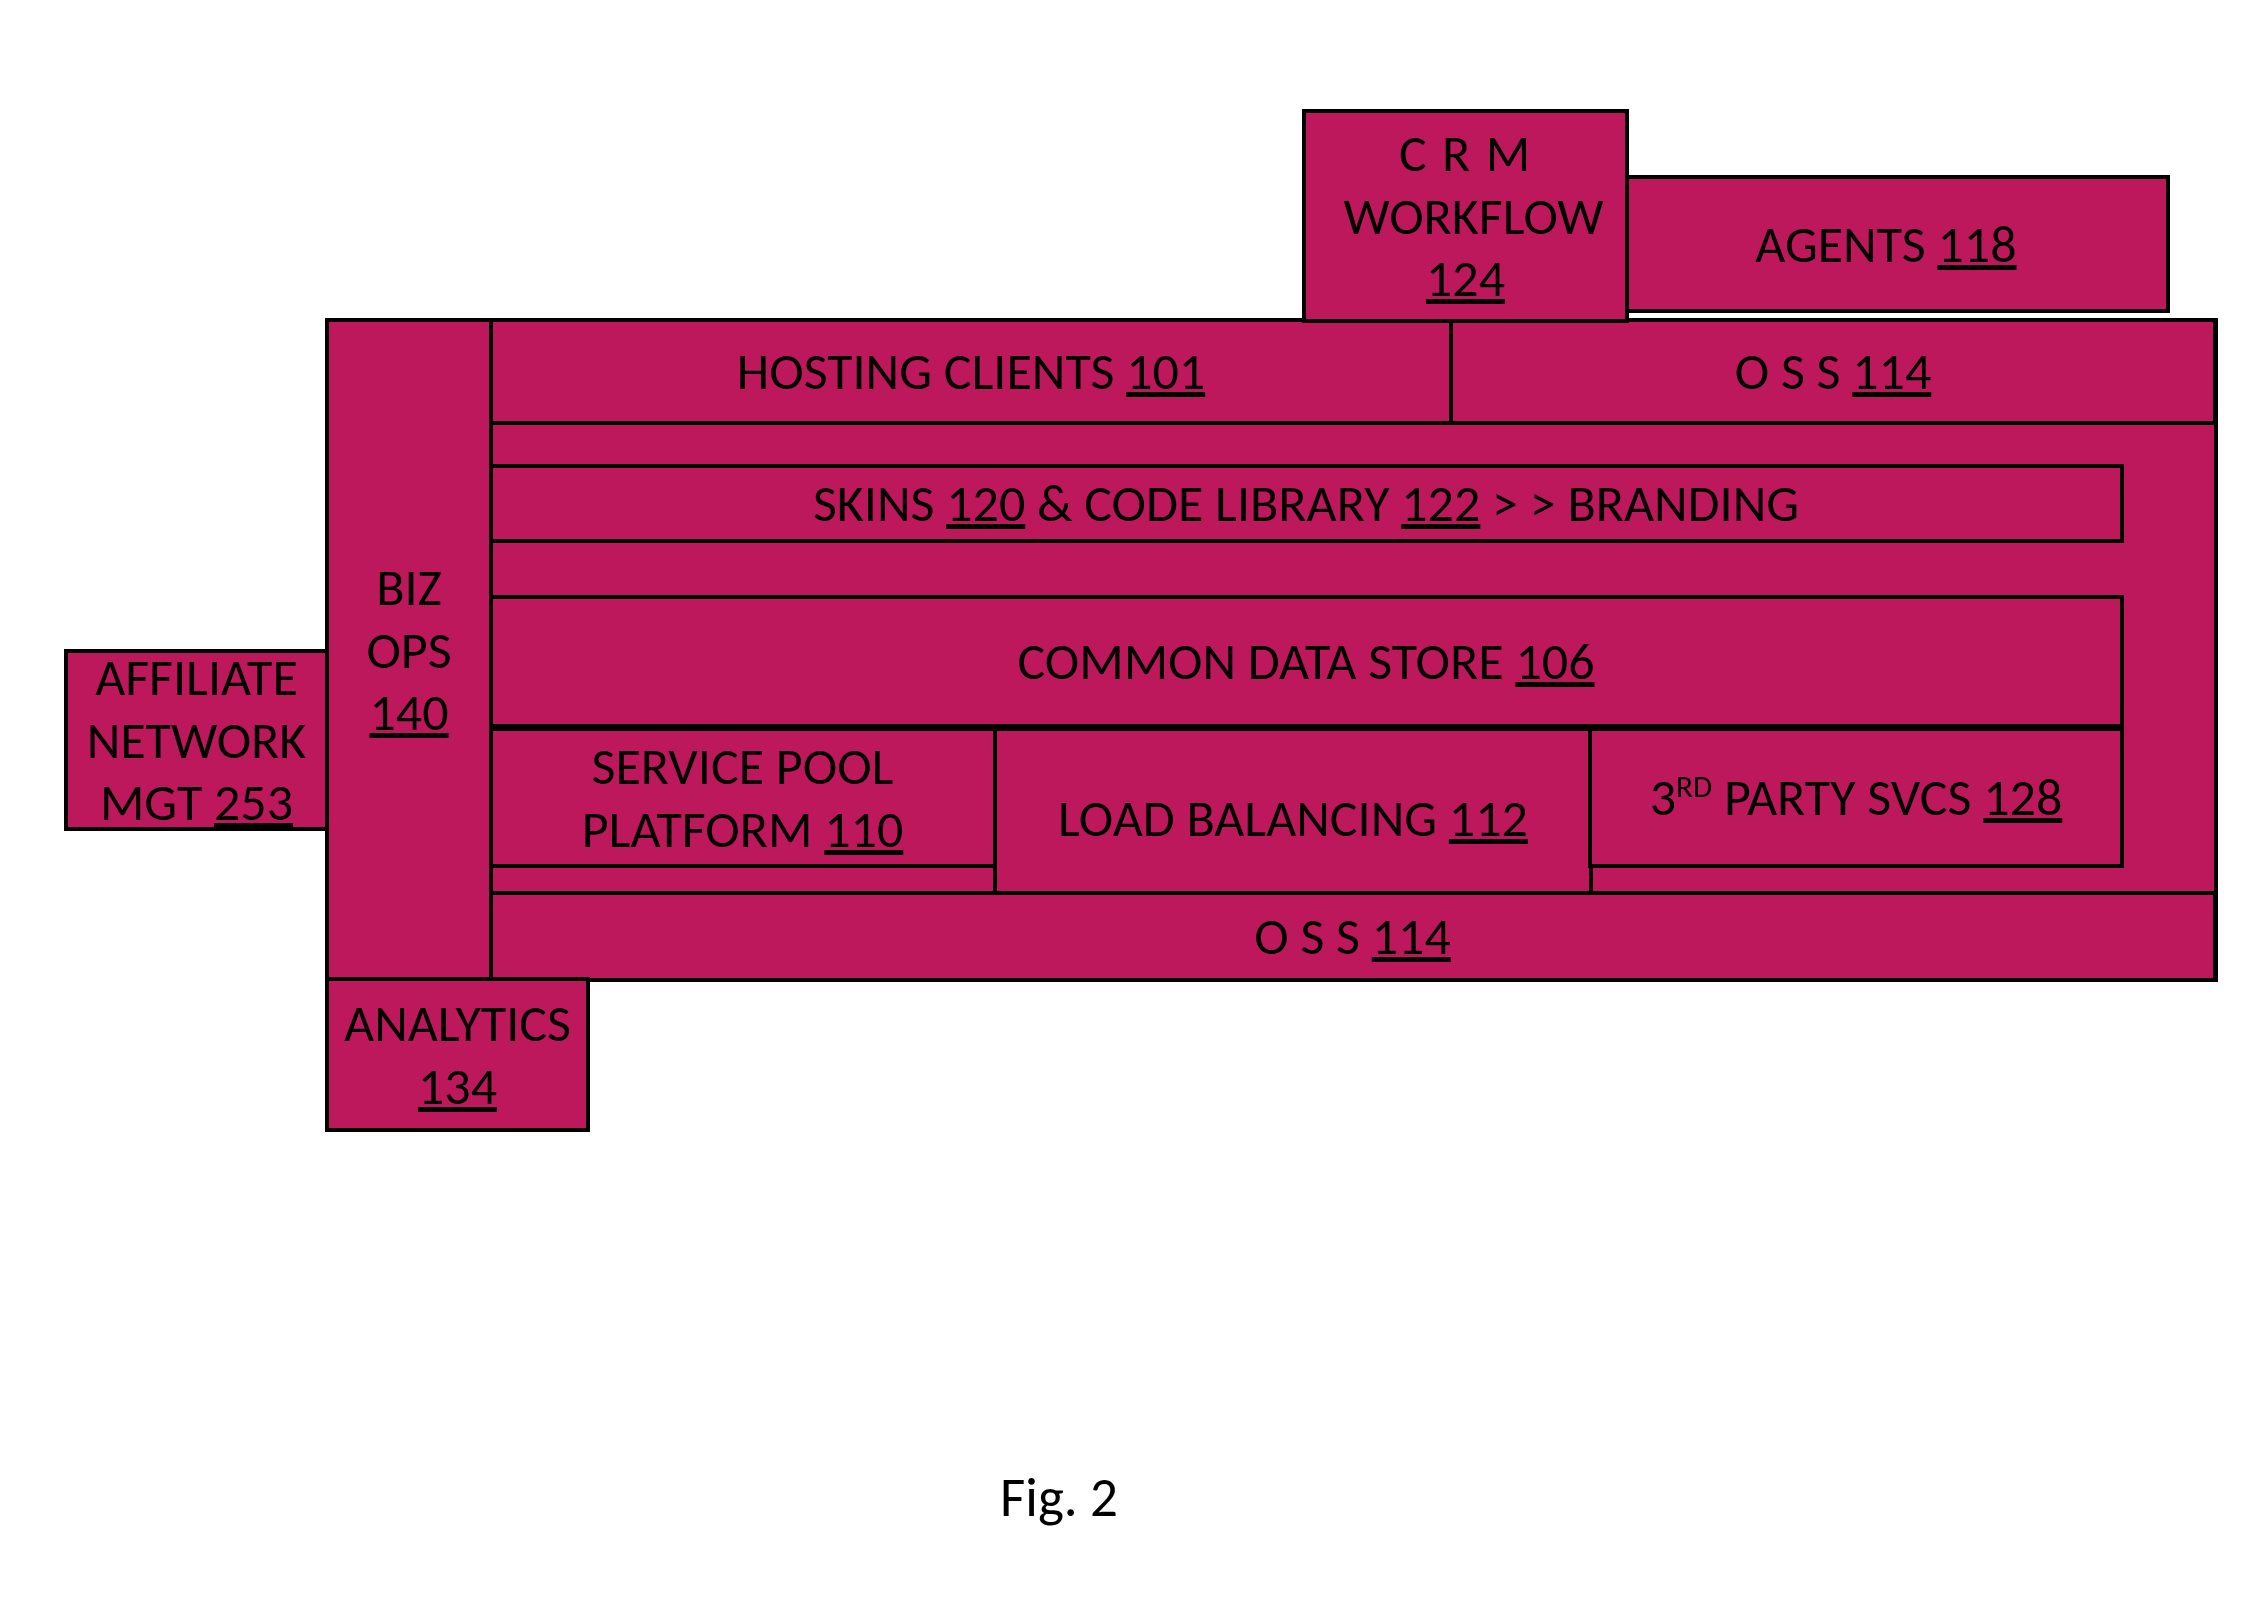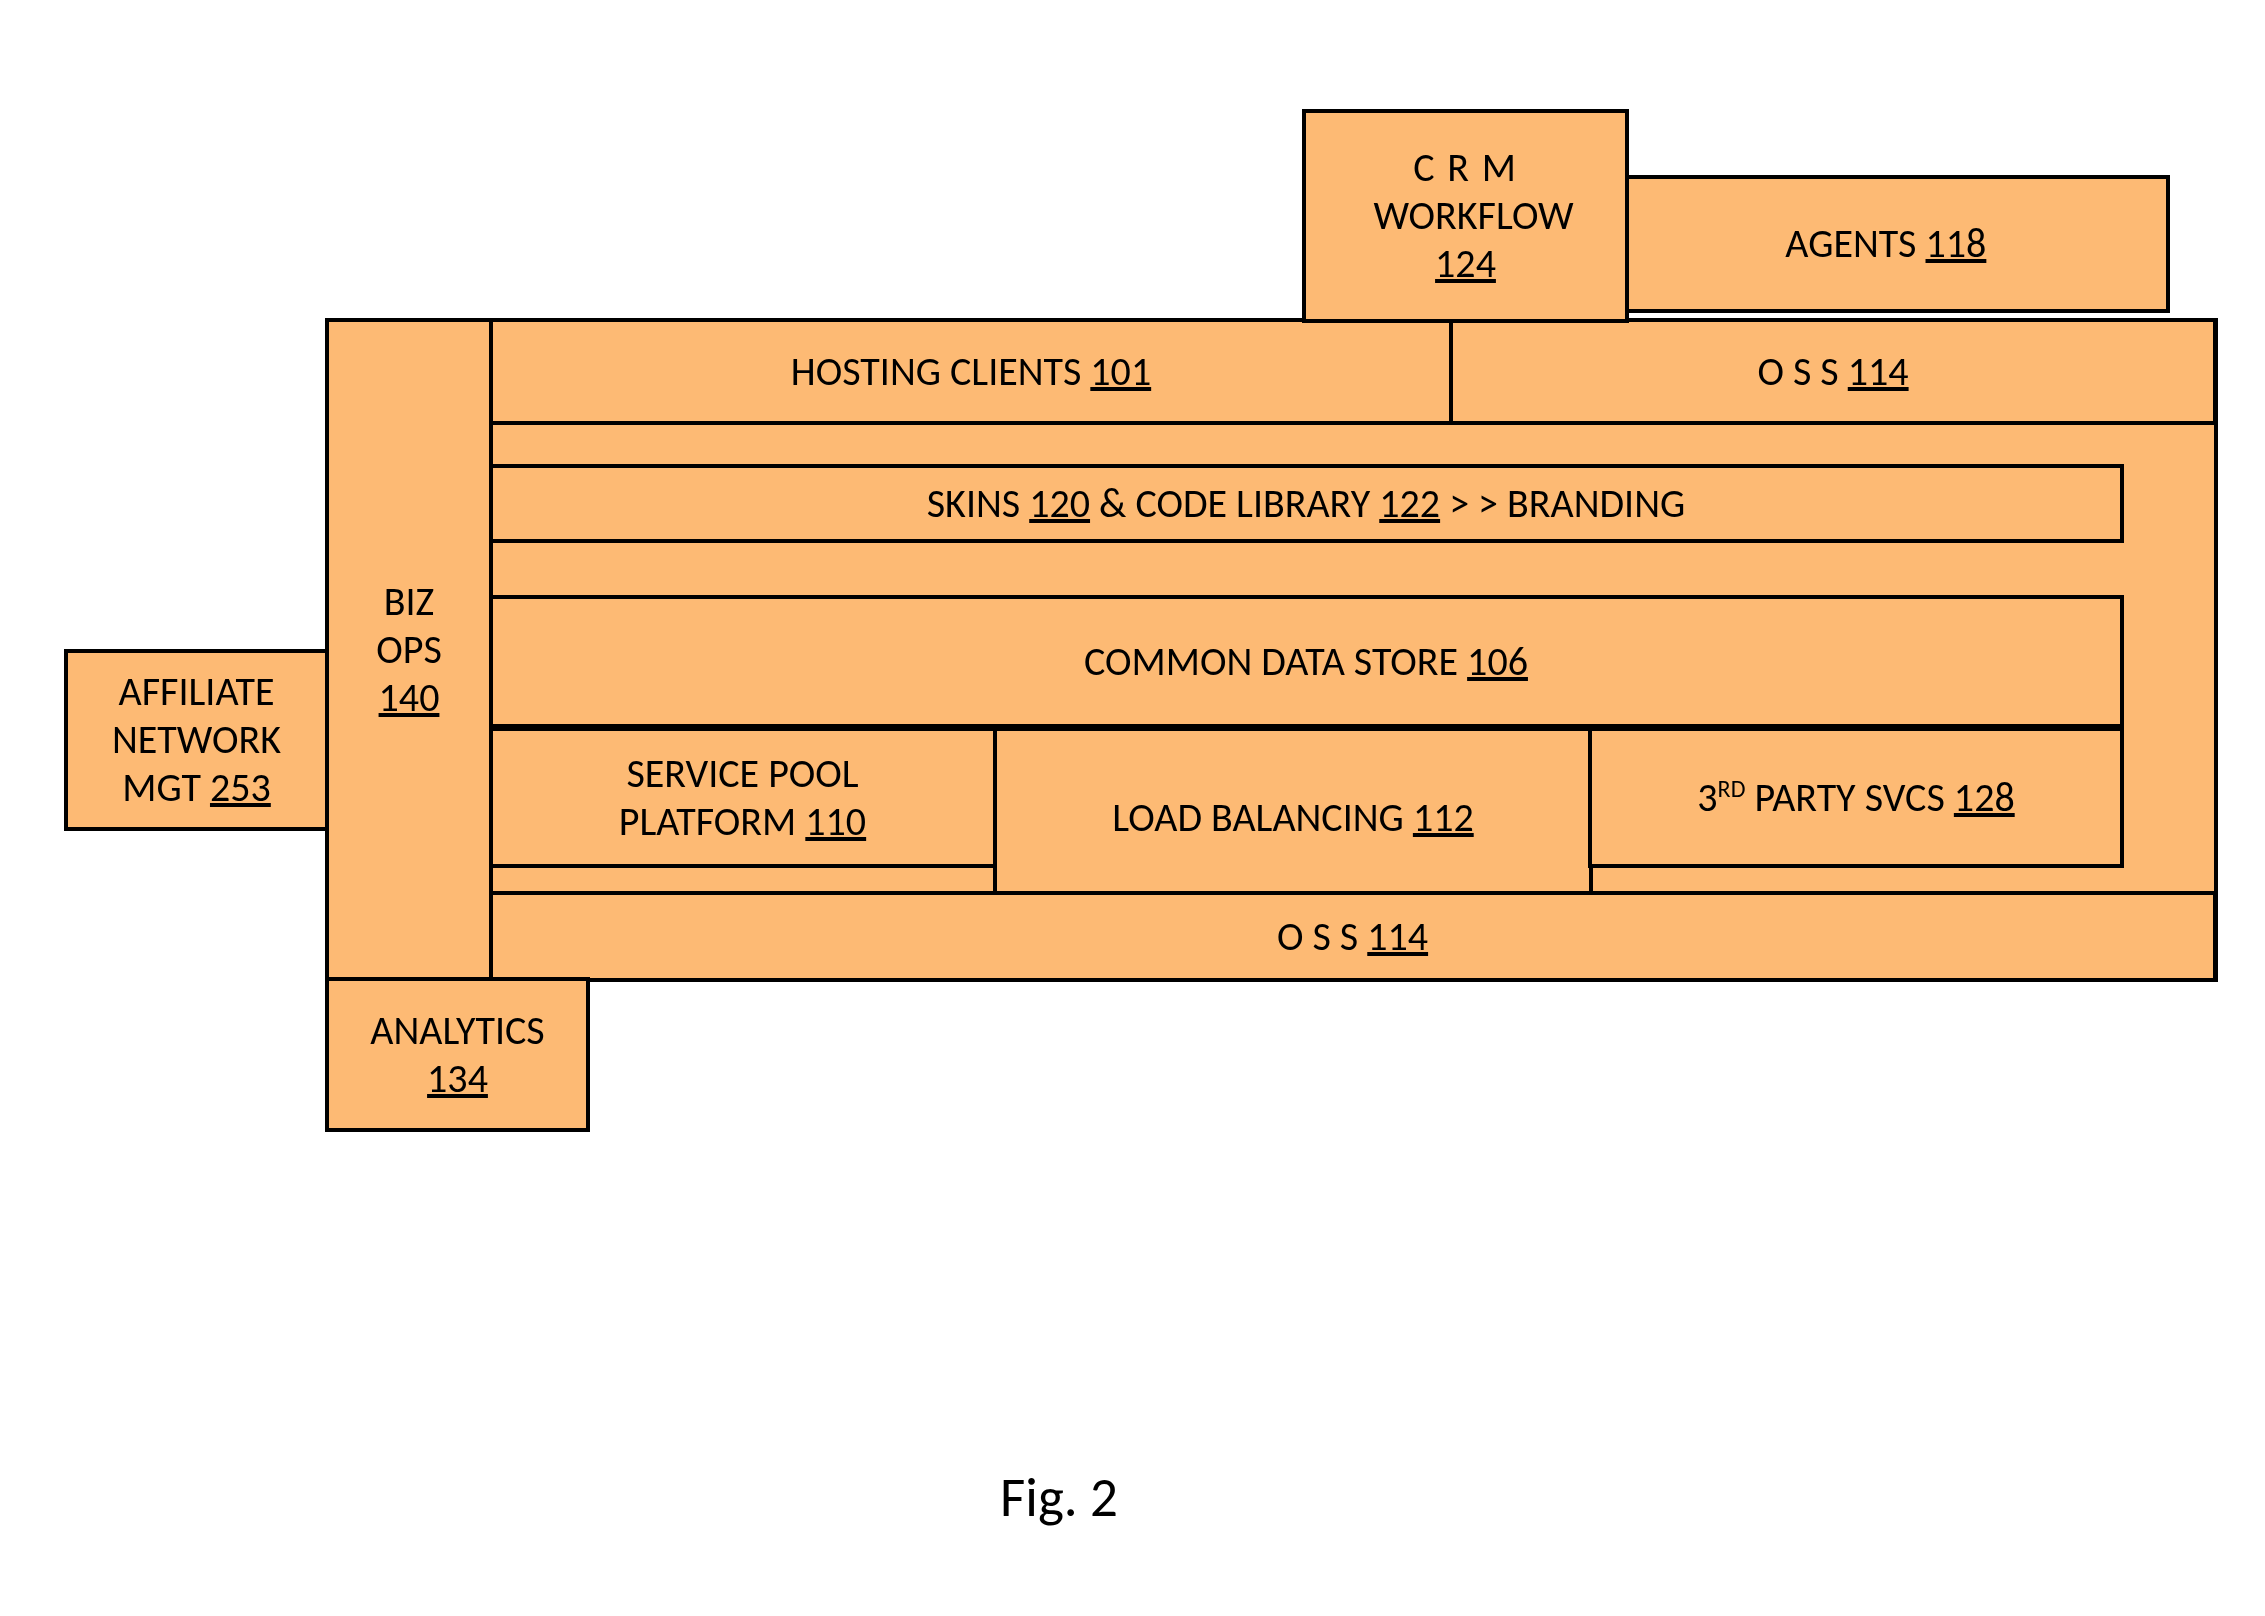--- a/index.html
+++ b/index.html
@@ -10,27 +10,27 @@
     color: #000;
   }
   .stage {
     position: relative;
     width: 2266px;
     height: 1616px;
   }
   .box {
     position: absolute;
     border: 4.5px solid #000;
-    background: #fdba74;
+    background: #be185d;
     box-sizing: border-box;
     display: flex;
     align-items: center;
     justify-content: center;
     text-align: center;
-    font-size: 40px;
+    font-size: 52px;
     line-height: 1.2;
     padding: 3.6px 7.3px;
   }
   .ref {
     text-decoration: underline;
   }
   sup {
     font-size: 0.6em;
     vertical-align: super;
     line-height: 0;

